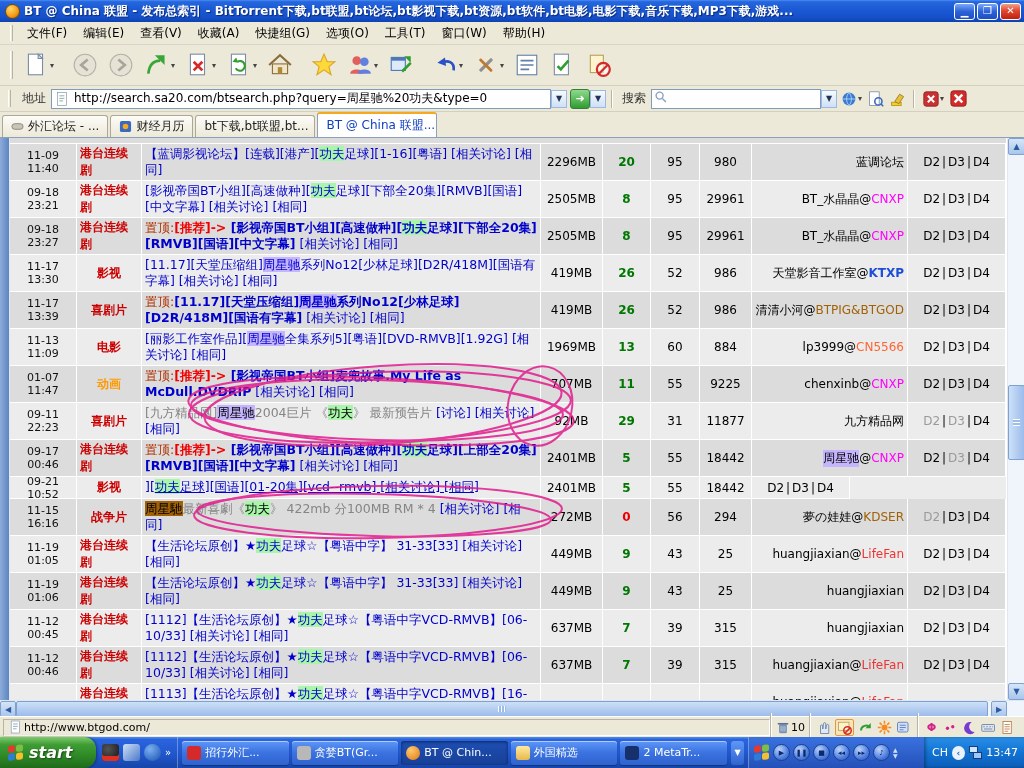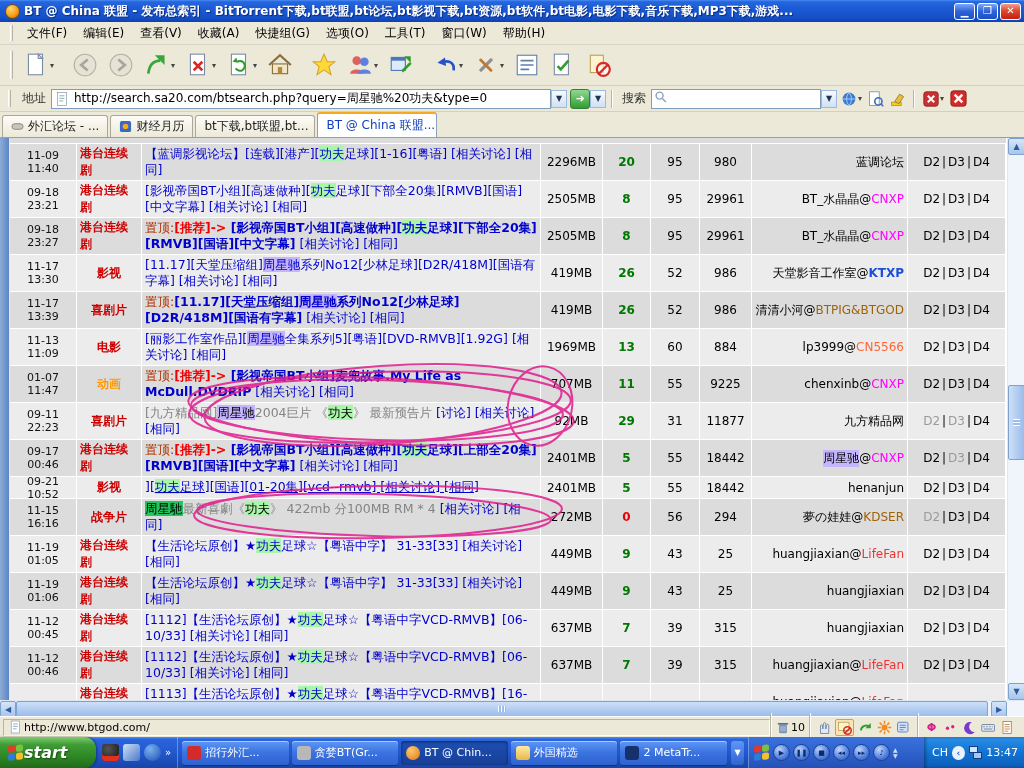--- a/index.html
+++ b/index.html
@@ -73,21 +73,21 @@
 .c-d{width:98px;justify-content:center;white-space:nowrap}
 .catc-red{color:#cc0000}.catc-org{color:#ff9900}
 .seed-g{color:#007700}.seed-r{color:#ee0000}
 .s-l{color:#0000cc}.s-lu{color:#0000cc;text-decoration:underline}
 .s-bl{color:#0000cc;font-weight:bold}
 .s-zt{color:#b03000}
 .s-tj{color:#f00000;font-weight:bold}
 .s-g{color:#858585}
 .s-mag{color:#ff00ff}.s-grn{color:#a16207}.s-org{color:#ff6633}
 .s-bb{color:#1d4ed8;font-weight:bold}.s-red2{color:#ee3333}
-.h-g{background:#a9f5a9}.h-y{background:#c4b5fd}.h-c{background:#22c55e}
+.h-g{background:#a9f5a9}.h-y{background:#c4b5fd}.h-c{background:#a16207}
 .dlink{color:#000}.dlink.gray{color:#9a9a9a}
 .dsep{color:#000;padding:0 2px}
 .scribble{position:absolute;left:0;top:0;width:1007px;height:562px;pointer-events:none;z-index:5}
 
 
 .vscroll{position:absolute;right:0;top:0;width:17px;height:562px;background:#f0f5fb;border-left:1px solid #dfe7f2}
 .sbtn{position:absolute;left:0;width:17px;height:17px;background:linear-gradient(180deg,#d7e5f7,#a9c6ec);border:1px solid #7da2ce;border-radius:2px;color:#2a5aa0;font-size:8px;display:flex;align-items:center;justify-content:center}
 .vthumb{position:absolute;left:0;top:247px;width:17px;height:75px;background:linear-gradient(90deg,#cde0f7,#9cbcec);border:1px solid #7da2ce;border-radius:2px}
 .vthumb:after{content:"";position:absolute;left:4px;right:4px;top:50%;height:7px;margin-top:-4px;background:repeating-linear-gradient(180deg,#fff 0 1px,#9cbcec 1px 3px)}
 .hscroll{position:absolute;left:0;top:700px;width:1024px;height:16px;background:#f0f5fb;border-top:1px solid #dfe7f2}
@@ -97,21 +97,21 @@
 
 
 .statusbar{position:absolute;left:0;top:716px;width:1024px;height:21px;background:#ece9d8;border-top:1px solid #fff;display:flex;align-items:center;padding:0 3px;font-size:11px;color:#000}
 .st-field{display:flex;align-items:center;flex:1;height:17px;border:1px solid #b8b4a4;border-right-color:#fff;border-bottom-color:#fff;padding:0 4px;overflow:hidden;white-space:nowrap}
 .st-cell{display:flex;align-items:center;height:17px;border-left:1px solid #b8b4a4;box-shadow:inset 1px 0 0 #fff;padding:14px 4px;flex:none}
 .st-ico{display:flex;align-items:center;margin:0 2px}
 .st-ico.boxed{border:1px solid #e09a3a;background:#fbe4b8;border-radius:2px;padding:0 1px}
 
 
 .taskbar{position:absolute;left:0;top:737px;width:1024px;height:31px;background:linear-gradient(180deg,#4d8df5 0%,#2a64dd 8%,#2258cf 50%,#1747ad 95%);display:flex;align-items:stretch;color:#fff}
-.startbtn{flex:none;width:96px;display:flex;align-items:center;padding-left:8px;border-radius:0 12px 12px 0;background:linear-gradient(180deg,#7ecb6f 0%,#3f9c34 25%,#2f8a26 60%,#1f6b1a 100%);box-shadow:1px 0 3px rgba(0,0,0,.4);font-style:italic;font-weight:bold;font-size:16px;text-shadow:1px 1px 2px #1a4a14}
+.startbtn{flex:none;width:96px;display:flex;align-items:center;gap:5px;padding-left:8px;border-radius:0 12px 12px 0;background:linear-gradient(180deg,#7ecb6f 0%,#3f9c34 25%,#2f8a26 60%,#1f6b1a 100%);box-shadow:1px 0 3px rgba(0,0,0,.4);font-style:italic;font-weight:bold;font-size:16px;text-shadow:1px 1px 2px #1a4a14}
 .winflag{width:16px;height:16px;display:grid;grid-template-columns:7px 7px;grid-template-rows:7px 7px;gap:1px;transform:skewY(-6deg)}
 .winflag i{border-radius:2px}
 .ql{flex:none;display:flex;align-items:center;gap:4px;padding:0 6px;border-right:1px solid rgba(255,255,255,.3)}
 .qlicon{width:17px;height:17px;border-radius:3px;flex:none}
 .chev{color:#fff;font-size:10px}
 .taskbtns{flex:1;display:flex;align-items:center;gap:3px;padding:3px 4px;overflow:hidden}
 .taskbtn{height:24px;flex:1;max-width:112px;display:flex;align-items:center;gap:4px;padding:0 5px;border-radius:3px;background:linear-gradient(180deg,#5f97f7,#3a72e0 50%,#2f63cf);box-shadow:inset 0 1px 0 rgba(255,255,255,.5),0 1px 1px rgba(0,0,0,.3);font-size:11px;white-space:nowrap;overflow:hidden}
 .taskbtn.active{background:linear-gradient(180deg,#1e4fb4,#173f96);box-shadow:inset 0 1px 3px rgba(0,0,0,.5)}
 .tb-ico{width:14px;height:14px;border-radius:3px;flex:none}
 .tb-dd{flex:none;width:13px;height:24px;border-radius:3px;margin-left:1px;background:linear-gradient(180deg,#5f97f7,#2f63cf);display:flex;align-items:center;justify-content:center;font-size:8px}
@@ -566,23 +566,20 @@
           </div>
         </div>
         <div class="t-row even short">
           <div class="cell c-date">09-21 10:52</div>
           <div class="cell c-cat catc-red">影视</div>
           <div class="cell c-title"><span class="s-lu">][</span><span class="s-lu h-g">功夫</span><span class="s-lu">足球][国语][01-20集][vcd--rmvb] [相关讨论] [相同]</span></div>
           <div class="cell c-size">2401MB</div>
           <div class="cell c-seeds seed-g">5</div>
           <div class="cell c-n1">55</div>
           <div class="cell c-n2">18442</div>
-          <div class="cell c-pub">
-            <span>henanjun</span>
-          </div>
           <div class="cell c-d">
             <span class="dlink">D2</span>
             <span class="dsep"> | </span>
             <span class="dlink">D3</span>
             <span class="dsep"> | </span>
             <span class="dlink">D4</span>
           </div>
         </div>
         <div class="t-row odd">
           <div class="cell c-date">11-15 16:16</div>

